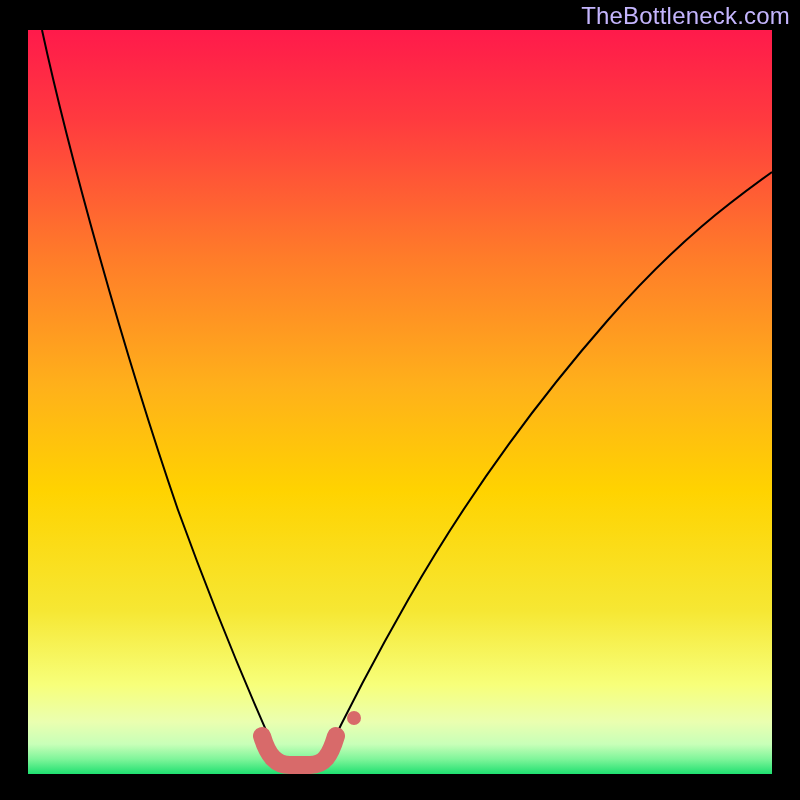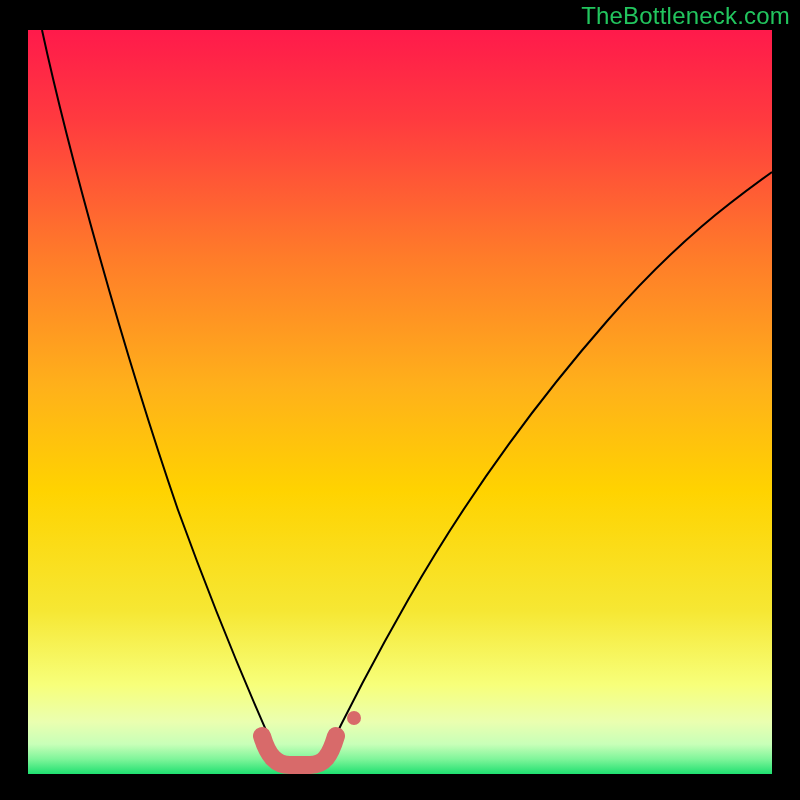--- a/index.html
+++ b/index.html
@@ -14,21 +14,21 @@
   .stage {
     position: relative;
     width: 800px;
     height: 800px;
     background: #000;
   }
   .watermark {
     position: absolute;
     top: 2px;
     right: 10px;
-    color: #22c55e;
+    color: #c4b5fd;
     font-size: 24px;
     font-weight: 400;
     letter-spacing: 0.2px;
     z-index: 5;
   }
   .plot {
     position: absolute;
     left: 28px;
     top: 30px;
     width: 744px;

